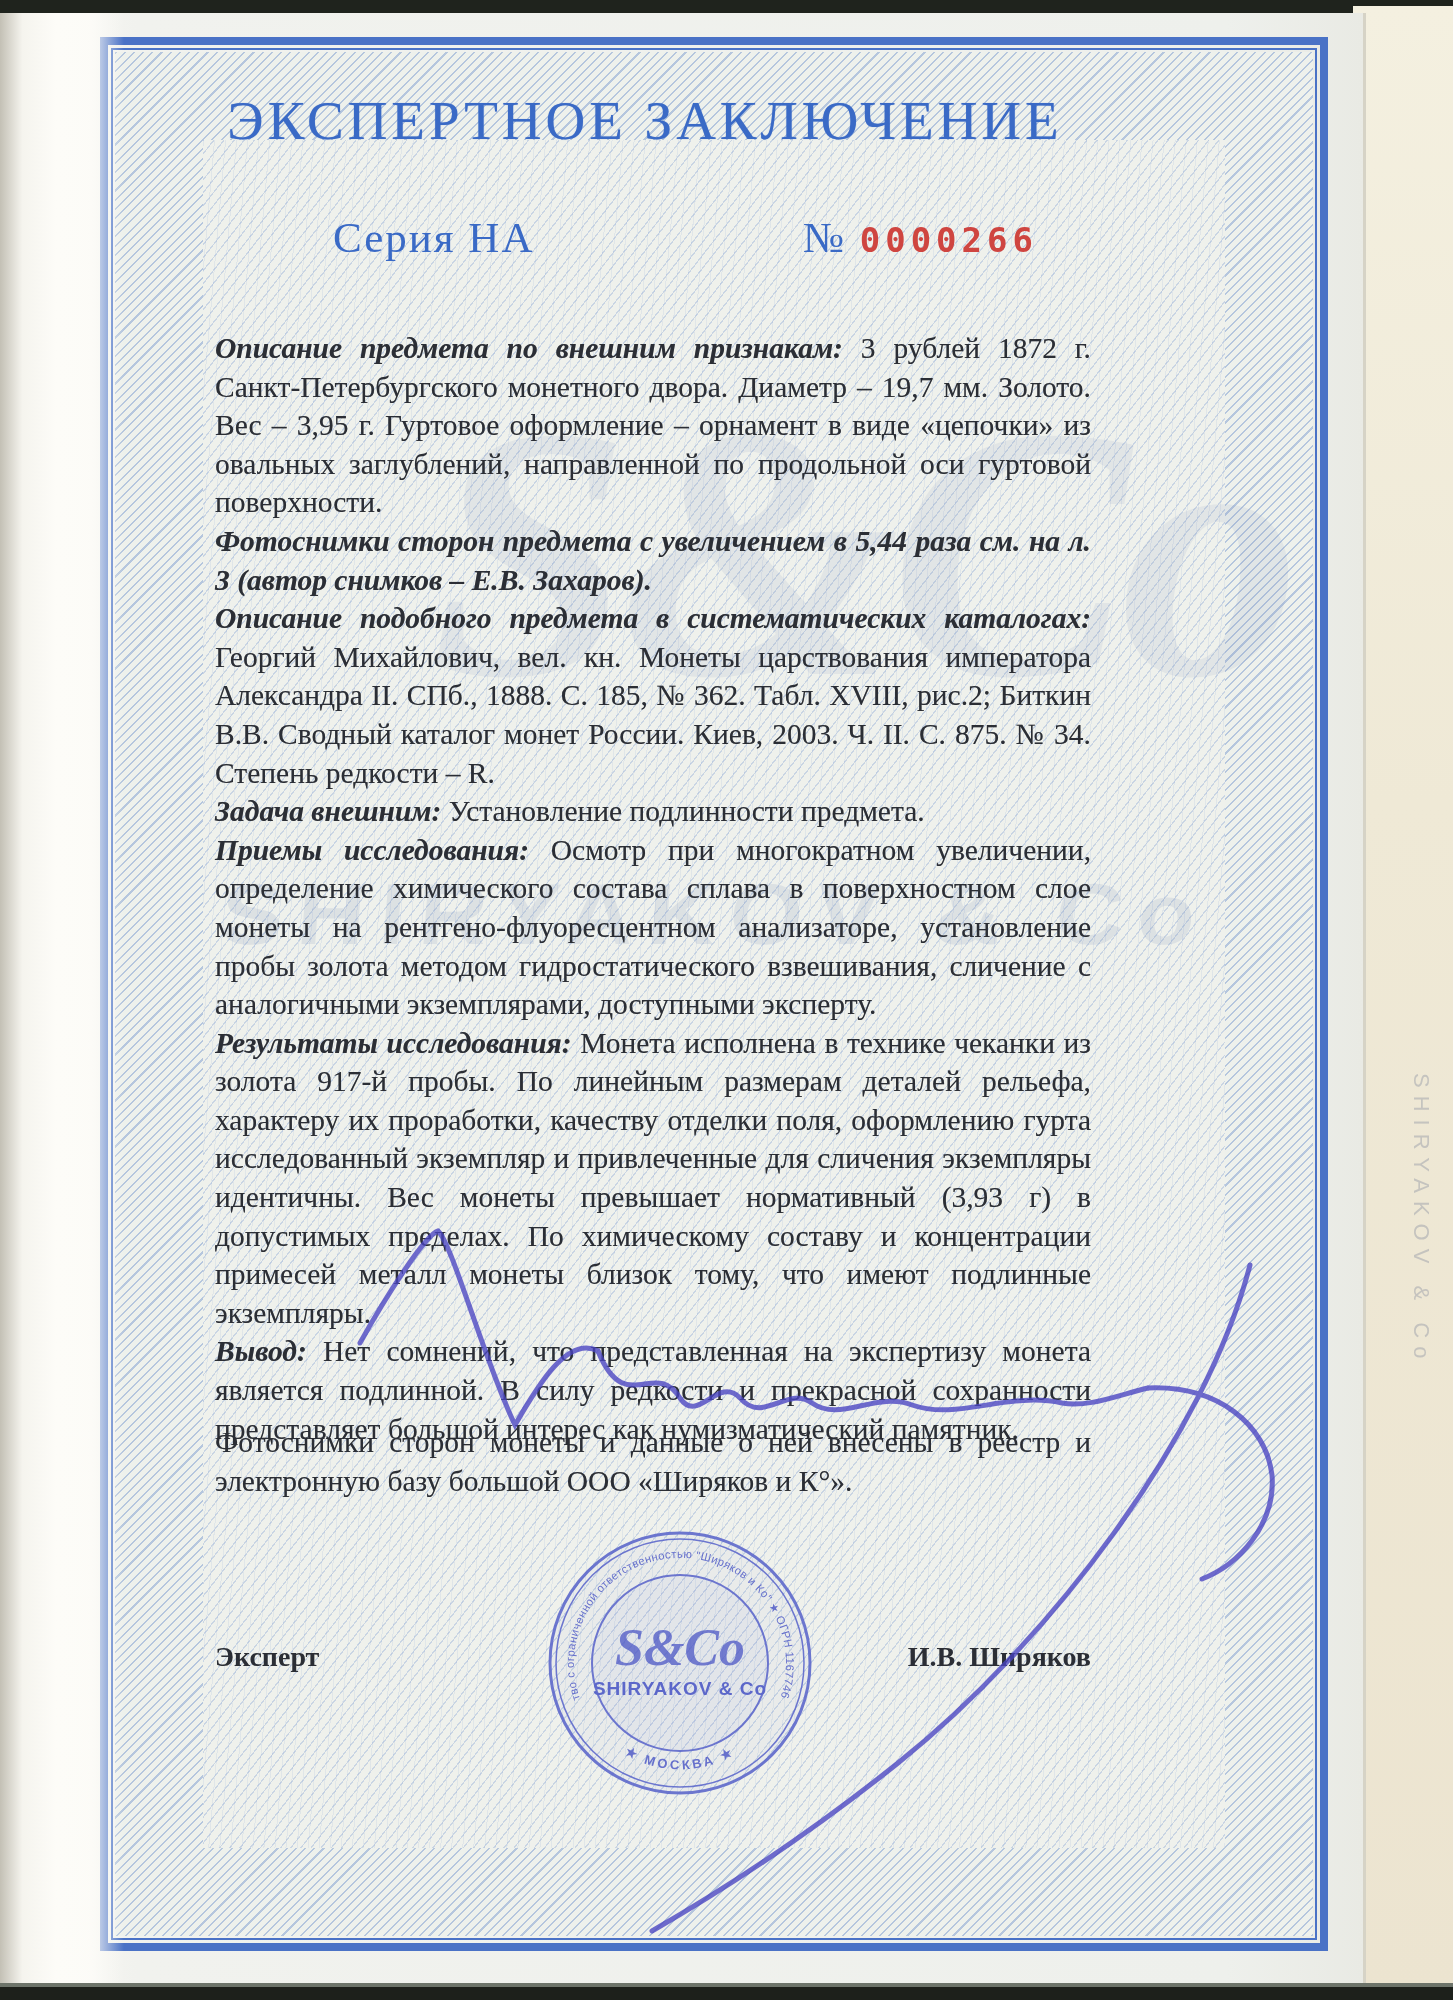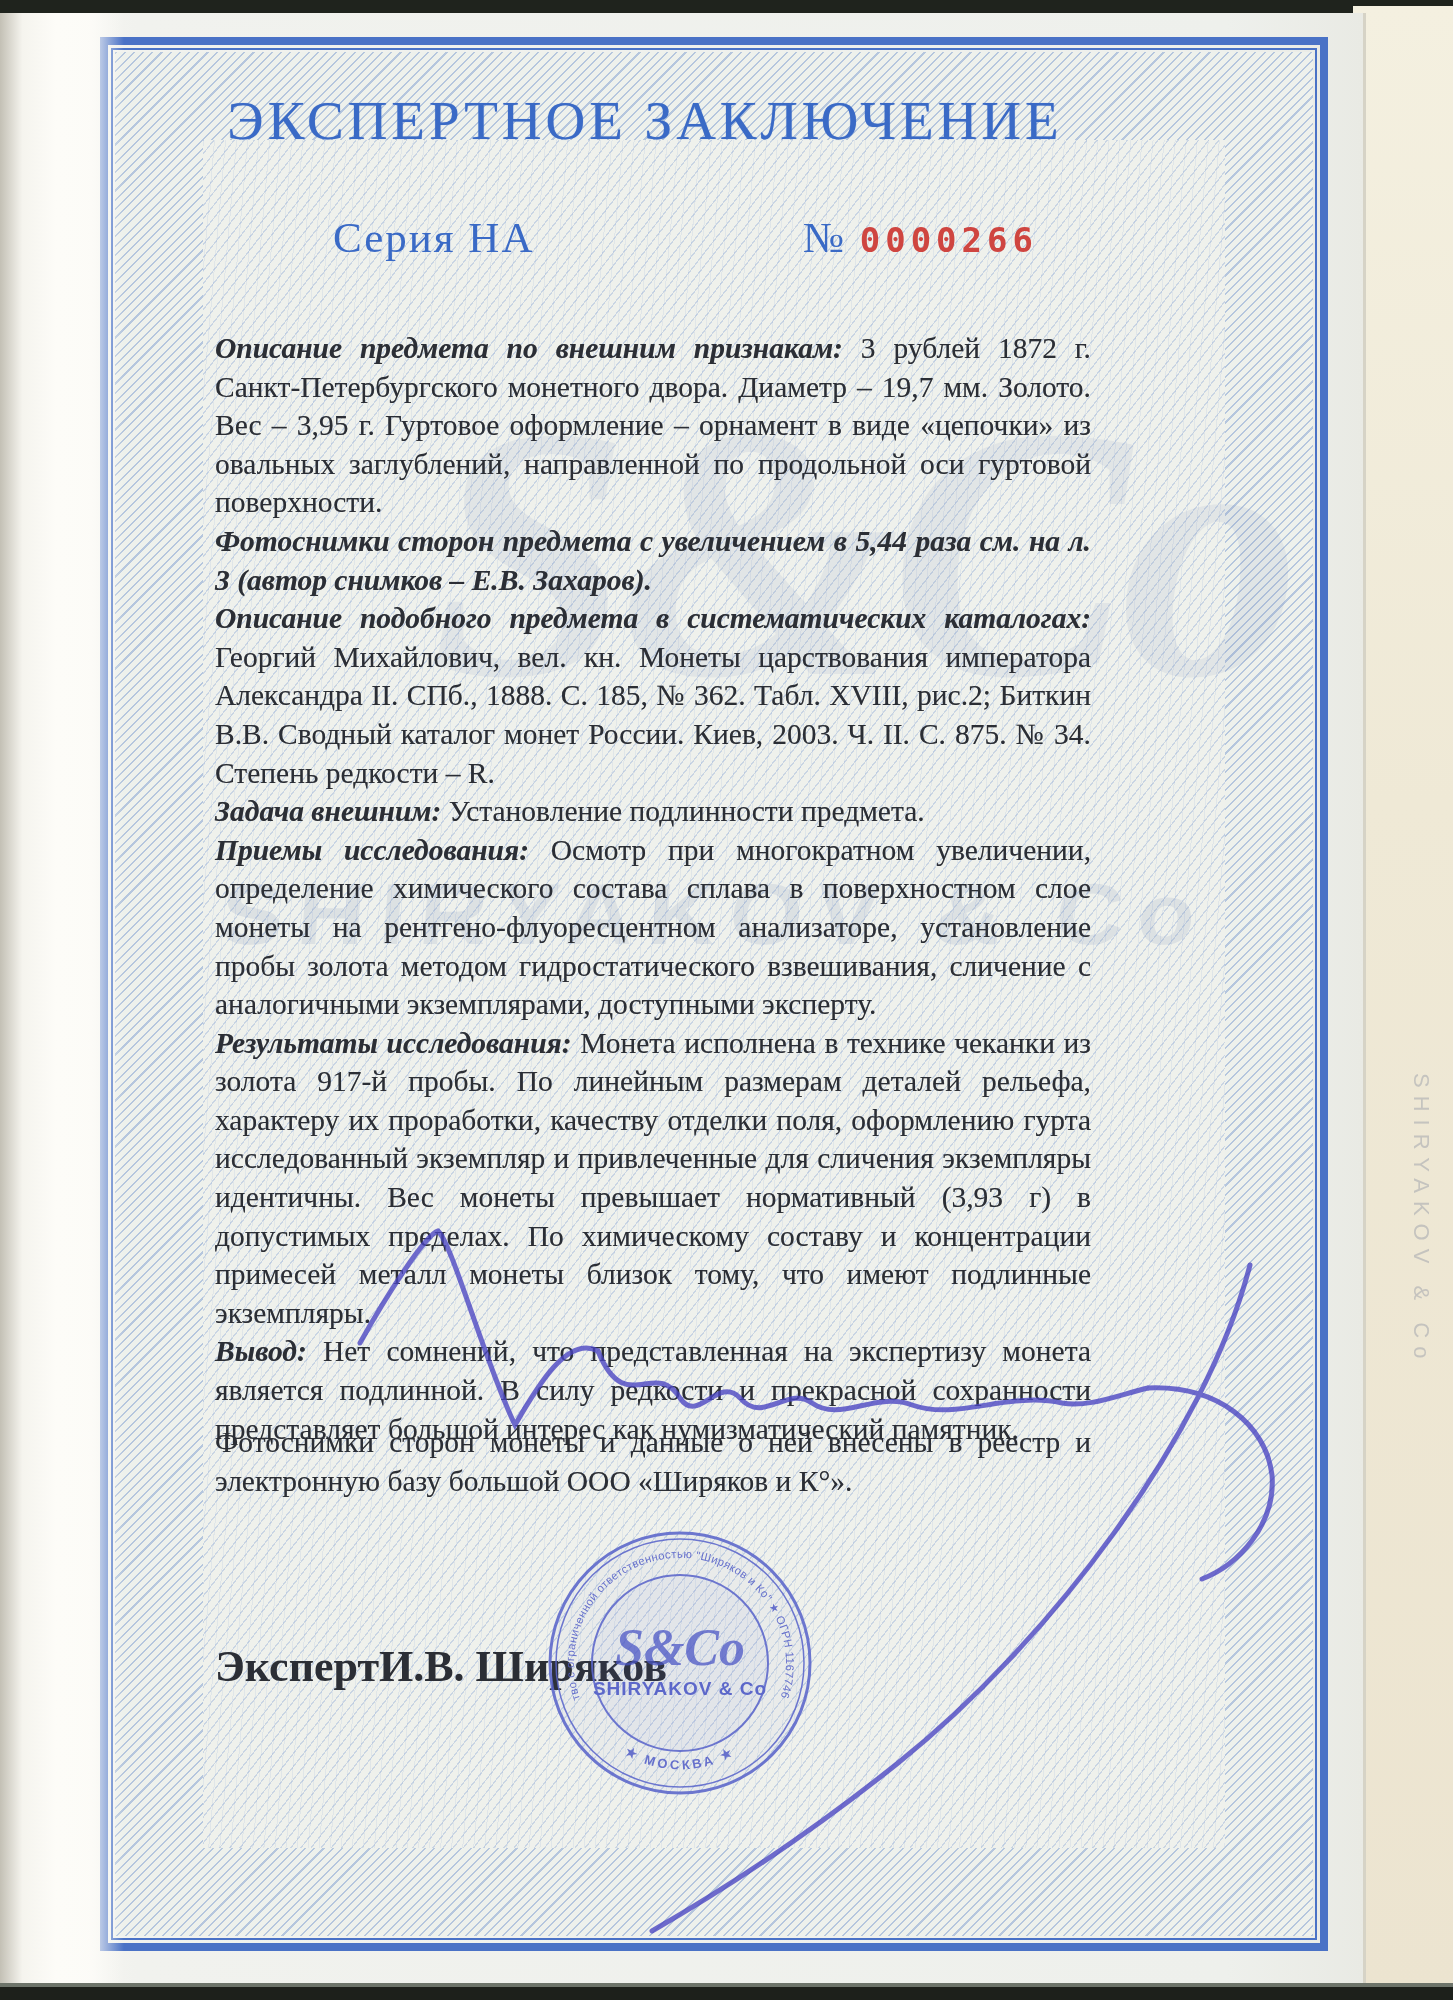--- a/index.html
+++ b/index.html
@@ -47,22 +47,22 @@
   .number{font-family:"DejaVu Sans Mono","Liberation Mono",monospace;font-size:34px;font-weight:bold;
     color:var(--number,#cf4540);letter-spacing:5px;}
 
   
   .body-text{position:absolute;left:215px;top:316px;width:876px;font-size:29.5px;line-height:38.6px;
     color:var(--ink,#2b2e35);text-align:justify;text-shadow:0 0 .5px rgba(43,46,53,.4);}
   .body-text p{margin:0;}
   .body-text b{font-weight:bold;font-style:italic;}
   .note{margin-top:26px !important;}
 
-  .sign-row{position:absolute;left:215px;top:1628px;width:876px;display:flex;justify-content:flex-start;
-    font-size:44px;font-weight:bold;color:var(--ink,#2b2e35);}
+  .sign-row{position:absolute;left:215px;top:1628px;width:876px;display:flex;justify-content:space-between;
+    font-size:28px;font-weight:bold;color:var(--ink,#2b2e35);}
 
   .stamp{position:absolute;left:530px;top:1500px;opacity:.88;}
   .sig{position:absolute;left:0;top:0;pointer-events:none;}
 </style>
 </head>
 <body>
 
 <div class="scan">
   <div class="strip-top"></div>
   <div class="backing"></div>

